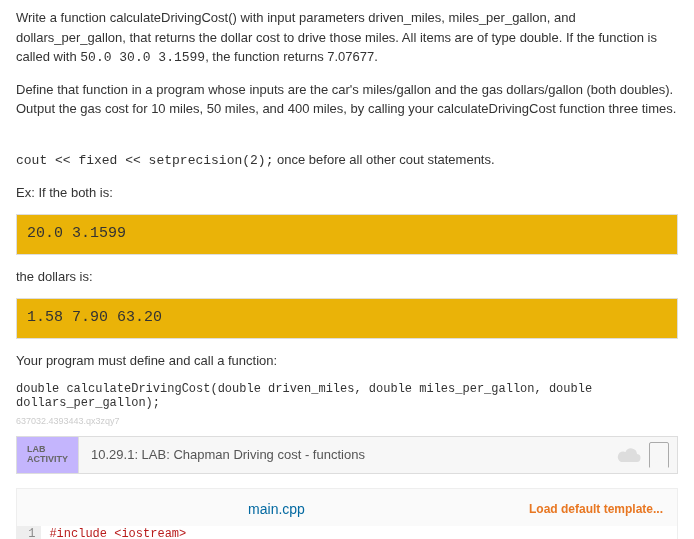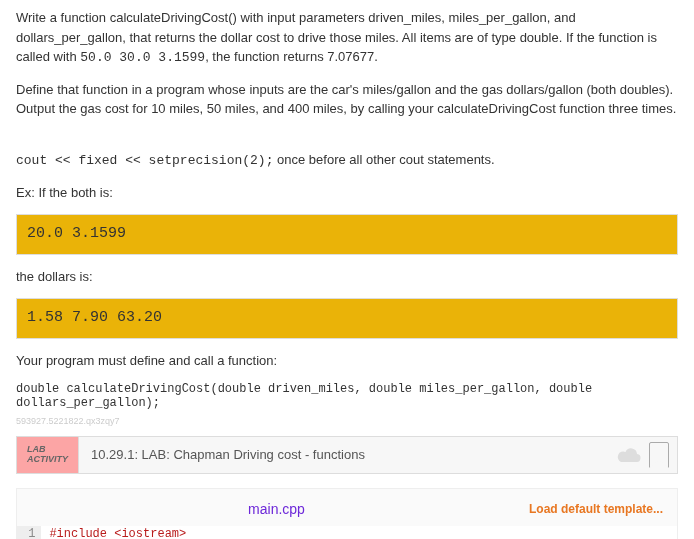--- a/index.html
+++ b/index.html
@@ -39,31 +39,30 @@
     margin: 4px 0 8px 0;
   }
   .lab-header {
     display: flex;
     align-items: stretch;
     border: 1px solid #ddd;
     background: #f7f7f7;
     margin-bottom: 14px;
   }
   .lab-tag {
-    background: #fca5a5;
+    background: #c4b5fd;
     border-right: 1px solid #ddd;
     padding: 6px 10px;
     font-size: 9px;
     font-weight: bold;
     color: #666;
     line-height: 1.1;
     display: flex;
     align-items: center;
     text-align: left;
-    font-style: italic;
   }
   .lab-title {
     flex: 1;
     padding: 8px 12px;
     font-size: 13px;
     color: #555;
     display: flex;
     align-items: center;
   }
   .lab-right {
@@ -95,21 +94,21 @@
   }
   .editor-top {
     display: flex;
     align-items: center;
     padding: 10px 14px 6px 14px;
   }
   .filename {
     flex: 1;
     text-align: center;
     font-size: 14px;
-    color: #6d28d9;
+    color: #0369a1;
   }
   .load-template {
     font-size: 12px;
     color: #e87722;
     font-weight: bold;
     cursor: pointer;
     padding-left: 7px;
   }
   .code-editor {
     display: flex;
@@ -152,21 +151,21 @@
 
 <div class="code-block">20.0 3.1599</div>
 
 <p>the dollars is:</p>
 
 <div class="code-block">1.58 7.90 63.20</div>
 
 <p style="margin-bottom:12px;">Your program must define and call a function:</p>
 <div class="sig">double calculateDrivingCost(double driven_miles, double miles_per_gallon, double dollars_per_gallon);</div>
 
-<div class="watermark">593927.5221822.qx3zqy7</div>
+<div class="watermark">637032.4393443.qx3zqy7</div>
 
 <div class="lab-header">
   <div class="lab-tag">
     <div><span>LAB</span><br><span>ACTIVITY</span></div>
   </div>
   <div class="lab-title">10.29.1: LAB: Chapman Driving cost - functions</div>
   <div class="lab-right">
     <span class="cloud-icon">
       <svg width="28" height="18" viewBox="0 0 28 18">
           <path d="M22 8a6 6 0 0 0-11.5-2A5 5 0 0 0 6 16h15a4 4 0 0 0 1-8z" fill="#ddd"></path>

